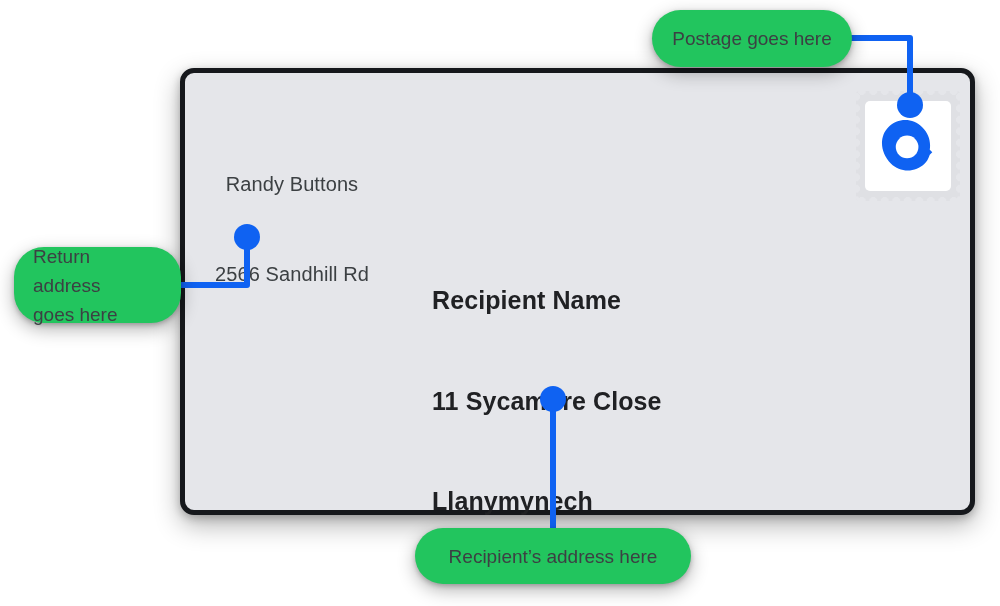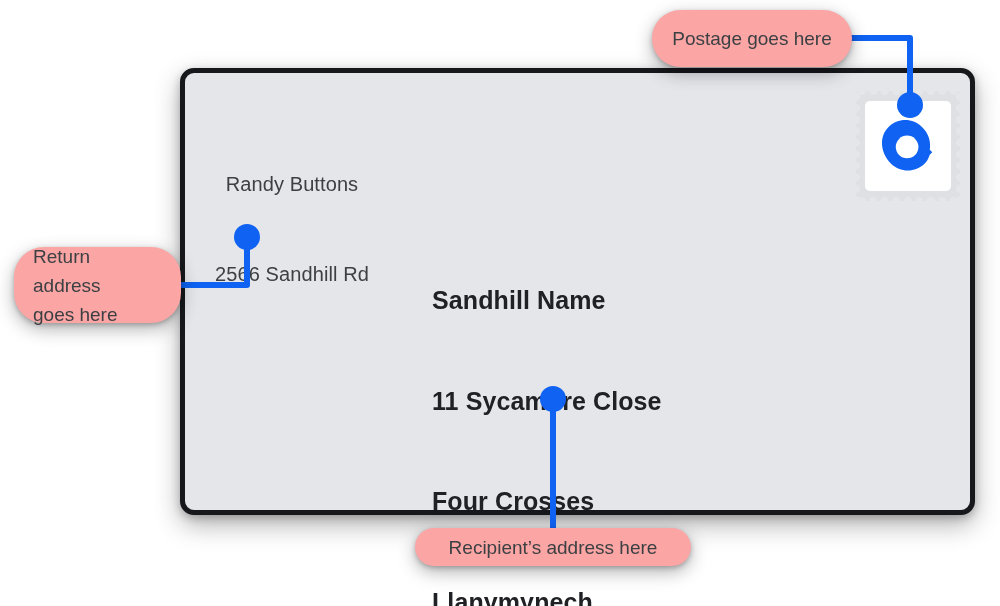--- a/index.html
+++ b/index.html
@@ -104,21 +104,21 @@
     border-radius: 5px;
     display: flex;
     align-items: center;
     justify-content: center;
   }
   .stamp-logo { width: 58px; height: 58px; display: block; }
 
   
   .callout {
     position: absolute;
-    background: #fca5a5;
+    background: #22c55e;
     border-radius: 30px;
     box-shadow: 0 6px 18px rgba(0,0,0,0.30), 0 2px 5px rgba(0,0,0,0.22);
     color: #3c4043;
     font-size: 19px;
     line-height: 29px;
     display: flex;
     align-items: center;
     box-sizing: border-box;
     z-index: 4;
   }
@@ -130,21 +130,21 @@
     padding: 0 19px;
     justify-content: center;
   }
   #callout-return {
     left: 14px; top: 247px;
     width: 167px; height: 76px;
     padding: 0 19px;
   }
   #callout-recipient {
     left: 415px; top: 528px;
-    width: 276px; height: 38px;
+    width: 276px; height: 56px;
     padding: 1px 20px;
     justify-content: center;
   }
 
   
   .leaders {
     position: absolute;
     left: 0; top: 0;
     width: 1000px; height: 606px;
     pointer-events: none;
@@ -156,23 +156,22 @@
 
 <div id="stage">
 
   <div class="envelope">
     <div class="return-address" style="position:absolute; left:30px; top:36px;text-align:center;">
       <span class="line">Randy Buttons</span>
       <span class="line">2566 Sandhill Rd</span>
     </div>
 
     <div class="recipient-address" style="position:absolute; left:247px; top:144px;">
-      <span class="line">Sandhill Name</span>
+      <span class="line">Recipient Name</span>
       <span class="line">11 Sycamore Close</span>
-      <span class="line">Four Crosses</span>
       <span class="line">Llanymynech</span>
       
       
     </div>
 
     <div class="stamp" style="position:absolute; left:671px; top:18px;">
       <div class="stamp-frame"></div>
       <div class="stamp-inner">
         <svg class="stamp-logo" viewBox="0 0 64 64" aria-hidden="true">
           <path d="M32 4 C47 4 59 16 59 31 C59 41 55 49 47 55 L47 59 L43 59 C38 61.5 35 62 32 62 C17 62 5 50 5 35 C5 18 17 4 32 4 Z" fill="#0f62f2" transform="rotate(-45 32 32) translate(0 -2) scale(0.98)"></path>

